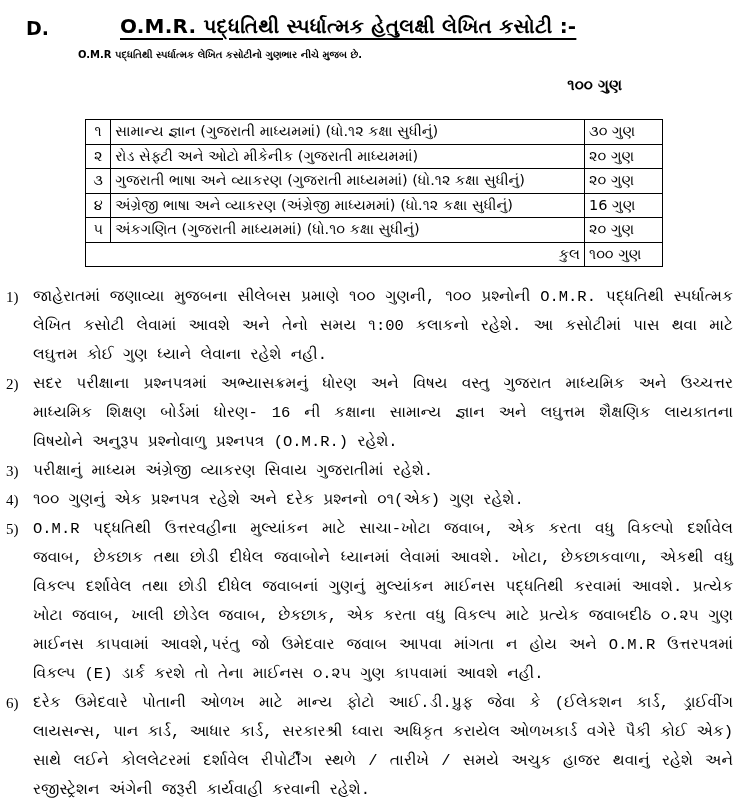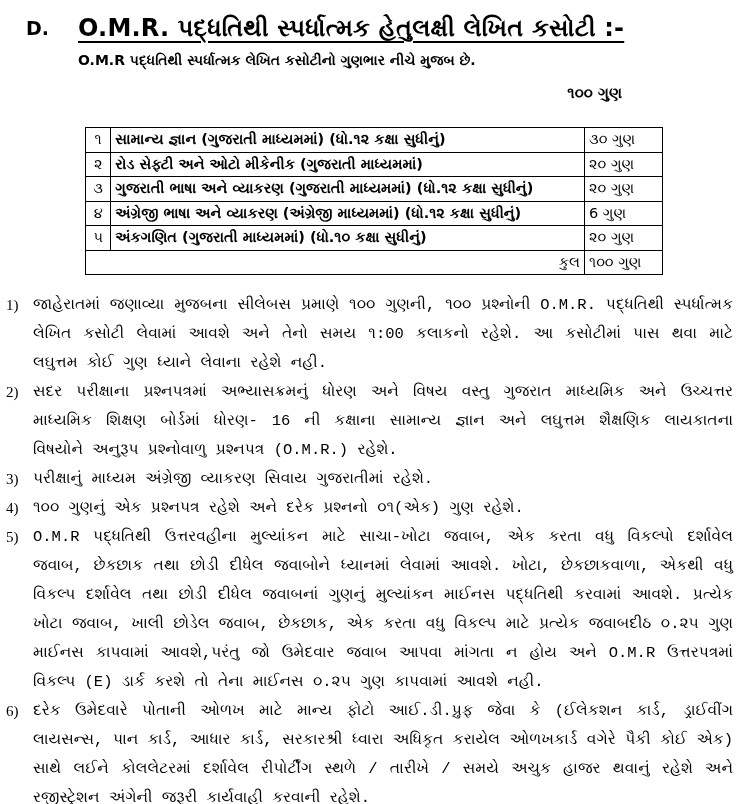--- a/index.html
+++ b/index.html
@@ -22,30 +22,31 @@
     align-items: flex-start;
     padding-left: 26px;
   }
   .section-letter {
     flex: 0 0 52px;
     font-size: 19px;
     font-weight: bold;
     padding-top: 3px;
   }
   .doc-title {
-    font-size: 24px;
+    font-size: 20px;
     font-weight: bold;
     text-decoration: underline;
     text-underline-offset: 5px;
     text-decoration-thickness: 2px;
     letter-spacing: 0.2px;
+    margin-left: 42px;
   }
   .subtitle {
     margin: 10px 0 0 78px;
-    font-size: 14px;
+    font-size: 10px;
     font-weight: bold;
   }
   .meta-block {
     margin-top: 12px;
     padding-right: 116px;
     text-align: right;
     font-size: 15px;
     font-weight: bold;
     line-height: 25px;
   }
@@ -59,21 +60,21 @@
   }
   table.marks-table td {
     border: 1.6px solid #000000;
     font-size: 14.5px;
     height: 24.5px;
     padding: 1px 4px;
     overflow: hidden;
     white-space: nowrap;
   }
   td.col-no    { width: 25px;  text-align: center; }
-  td.col-subj  { width: 468px; padding-left: 9px; font-weight: bold; }
+  td.col-subj  { width: 468px; padding-left: 9px; }
   td.col-marks { width: 77px;  padding-left: 10px; }
   td.total-label { text-align: right; }
 
   
   .notes {
     margin-top: 16px;
     padding: 0 3px 0 6px;
   }
   .note {
     display: flex;
@@ -121,21 +122,21 @@
         <td class="col-marks">૨૦ ગુણ</td>
       </tr>
       <tr>
         <td class="col-no">૩</td>
         <td class="col-subj">ગુજરાતી ભાષા અને વ્યાકરણ (ગુજરાતી માધ્યમમાં) (ધો.૧૨ કક્ષા સુધીનું)</td>
         <td class="col-marks">૨૦ ગુણ</td>
       </tr>
       <tr>
         <td class="col-no">૪</td>
         <td class="col-subj">અંગ્રેજી ભાષા અને વ્યાકરણ (અંગ્રેજી માધ્યમમાં) (ધો.૧૨ કક્ષા સુધીનું)</td>
-        <td class="col-marks">6 ગુણ</td>
+        <td class="col-marks">16 ગુણ</td>
       </tr>
       <tr>
         <td class="col-no">૫</td>
         <td class="col-subj">અંકગણિત (ગુજરાતી માધ્યમમાં) (ધો.૧૦ કક્ષા સુધીનું)</td>
         <td class="col-marks">૨૦ ગુણ</td>
       </tr>
       <tr>
         <td class="total-label" colspan="2">કુલ</td>
         <td class="col-marks">૧૦૦ ગુણ</td>
       </tr>

